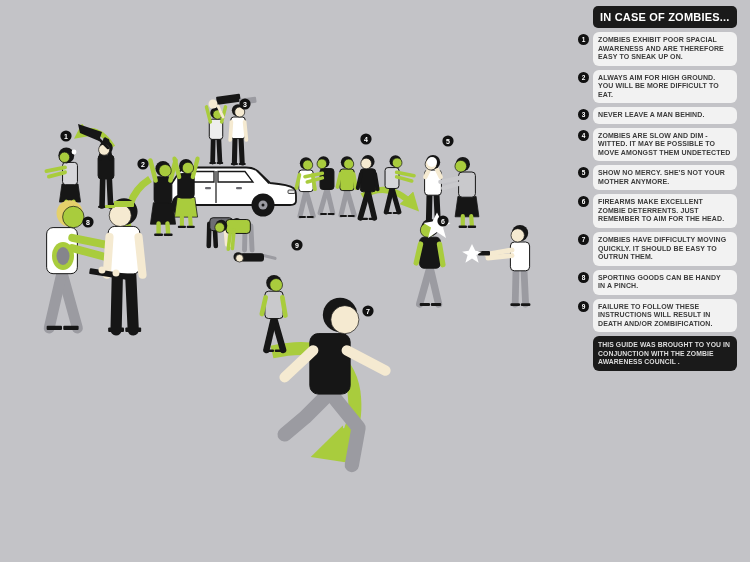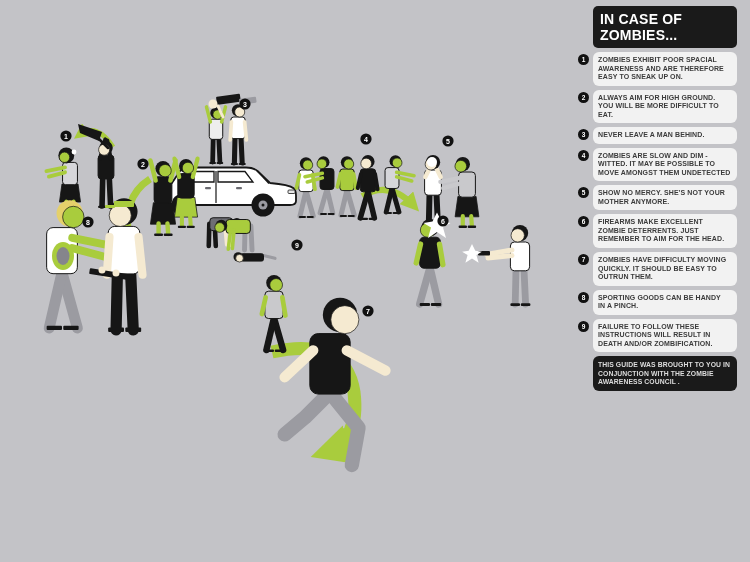--- a/index.html
+++ b/index.html
@@ -1,21 +1,21 @@
 <!DOCTYPE html>
 <html><head>
 <meta charset="utf-8">
 <style>
   html,body{margin:0;padding:0;}
   body{width:750px;height:562px;overflow:hidden;font-family:"Liberation Sans",sans-serif;}
   .stage{position:relative;width:750px;height:562px;background:#c3c3c7;}
   #scene{position:absolute;left:0;top:0;}
   .panel{position:absolute;left:577px;top:6px;width:160px;display:flex;flex-direction:column;gap:4px;}
   .panel-header{margin-left:16px;background:#1a1a1a;color:#ffffff;border-radius:5px;
-    font-weight:bold;font-size:14px;letter-spacing:.2px;padding:5px 7px;}
+    font-weight:bold;font-size:11px;letter-spacing:.2px;padding:5px 7px;}
   .item{position:relative;margin-left:16px;background:#f2f2f2;border-radius:6px;padding:4px 5px;}
   .item-text{font-weight:bold;font-size:7px;line-height:1.22;color:#3b3b3b;white-space:pre-line;letter-spacing:.1px;}
   .badge{position:absolute;left:-15px;top:2px;width:11px;height:11px;border-radius:50%;
     background:#111111;color:#ffffff;font-weight:bold;font-size:6.5px;line-height:11px;text-align:center;}
   .panel-footer{margin-left:16px;background:#1a1a1a;border-radius:6px;padding:5px;
     font-weight:bold;font-size:6.8px;line-height:1.24;color:#dcdcdc;white-space:pre-line;letter-spacing:.1px;}
 </style>
 </head>
 <body>
 

